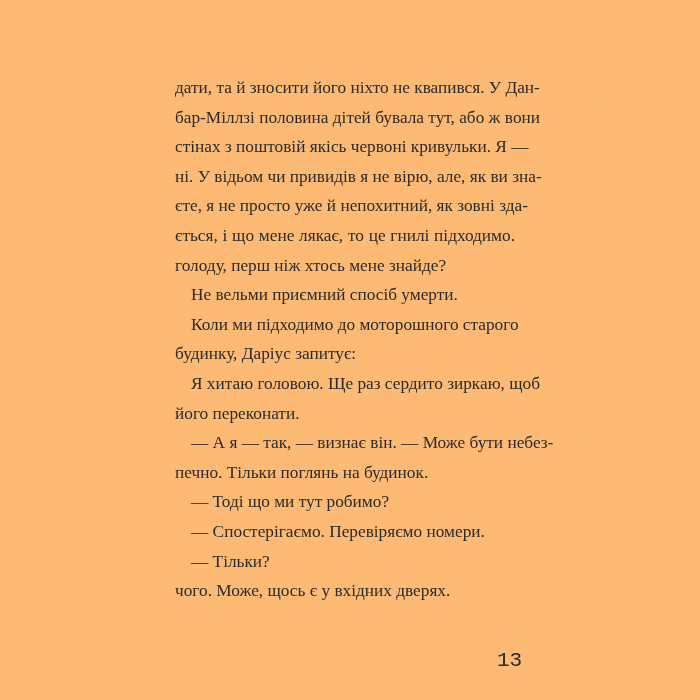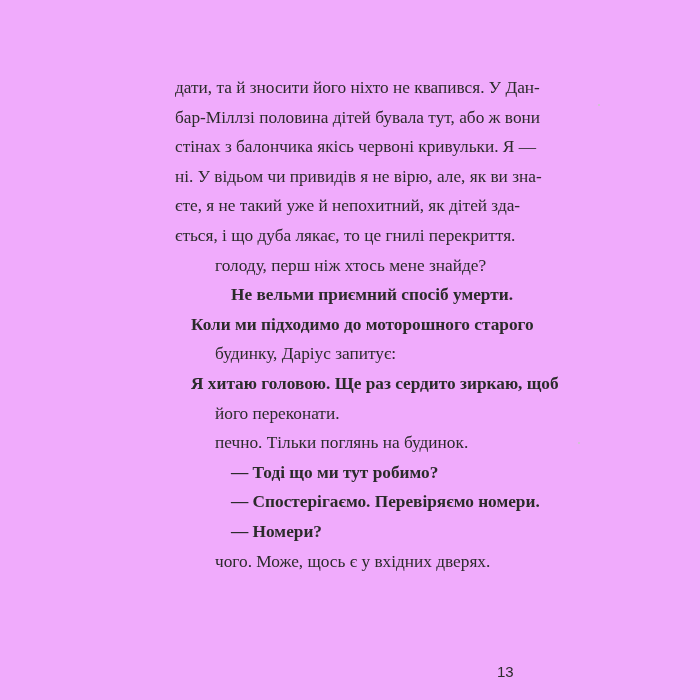--- a/index.html
+++ b/index.html
@@ -12,84 +12,83 @@
       height: 700px;
       position: relative;
       overflow: hidden;
     }
     .page {
       position: absolute;
       left: 0;
       top: 0;
       width: 700px;
       height: 700px;
-      background: #f0abfc;
+      background: #fdba74;
     }
     .text-block {
       position: absolute;
       left: 175px;
       top: 73px;
       width: 340px;
       font-family: "Liberation Serif", "DejaVu Serif", serif;
       font-size: 17.3px;
       line-height: 29.6px;
       color: #2b2b2b;
     }
     .line {
       display: block;
       white-space: nowrap;
       text-align: justify;
       text-align-last: justify;
       height: 29.6px;
     }
     .line.last {
       text-align-last: left;
-      margin-left: 40px;
     }
     .line.indent {
       padding-left: 16px;
-      font-weight: bold;
     }
     .page-number {
       position: absolute;
       left: 497px;
-      top: 663px;
-      font-family: Liberation Sans, sans-serif;
-      font-size: 15px;
+      top: 649px;
+      font-family: Liberation Mono, monospace;
+      font-size: 21px;
       color: #2b2b2b;
     }
     .speck {
       position: absolute;
       width: 2px;
       height: 2px;
       border-radius: 1px;
       background: #c8c8c8;
     }
   </style>
 </head>
 <body>
 
 <div class="page">
   <div class="text-block">
     <span class="line">дати, та й зносити його ніхто не квапився. У Дан-</span>
     <span class="line">бар-Міллзі половина дітей бувала тут, або ж вони</span>
-    <span class="line">стінах з балончика якісь червоні кривульки. Я —</span>
+    <span class="line">стінах з поштовій якісь червоні кривульки. Я —</span>
     <span class="line">ні. У відьом чи привидів я не вірю, але, як ви зна-</span>
-    <span class="line">єте, я не такий уже й непохитний, як дітей зда-</span>
-    <span class="line">ється, і що дуба лякає, то це гнилі перекриття.</span>
+    <span class="line">єте, я не просто уже й непохитний, як зовні зда-</span>
+    <span class="line">ється, і що мене лякає, то це гнилі підходимо.</span>
     <span class="line last">голоду, перш ніж хтось мене знайде?</span>
     <span class="line indent last">Не вельми приємний спосіб умерти.</span>
     <span class="line indent">Коли ми підходимо до моторошного старого</span>
     <span class="line last">будинку, Даріус запитує:</span>
     <span class="line indent">Я хитаю головою. Ще раз сердито зиркаю, щоб</span>
     <span class="line last">його переконати.</span>
+    <span class="line indent">— А я — так, — визнає він. — Може бути небез-</span>
     <span class="line last">печно. Тільки поглянь на будинок.</span>
     <span class="line indent last">— Тоді що ми тут робимо?</span>
     <span class="line indent last">— Спостерігаємо. Перевіряємо номери.</span>
-    <span class="line indent last">— Номери?</span>
+    <span class="line indent last">— Тільки?</span>
     <span class="line last">чого. Може, щось є у вхідних дверях.</span>
 
   </div>
 
   <div class="page-number">13</div>
 
   <div class="speck" style="left:598px; top:104px;"></div>
   <div class="speck" style="left:578px; top:442px;"></div>
 </div>
 

